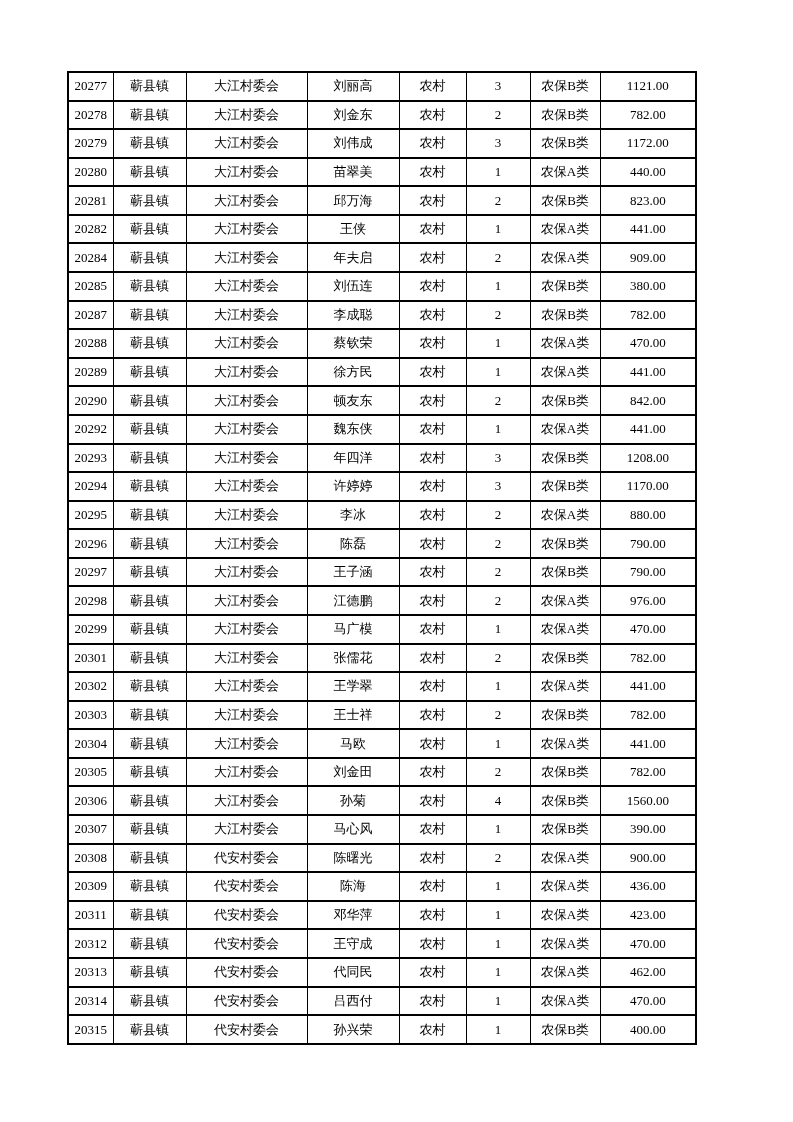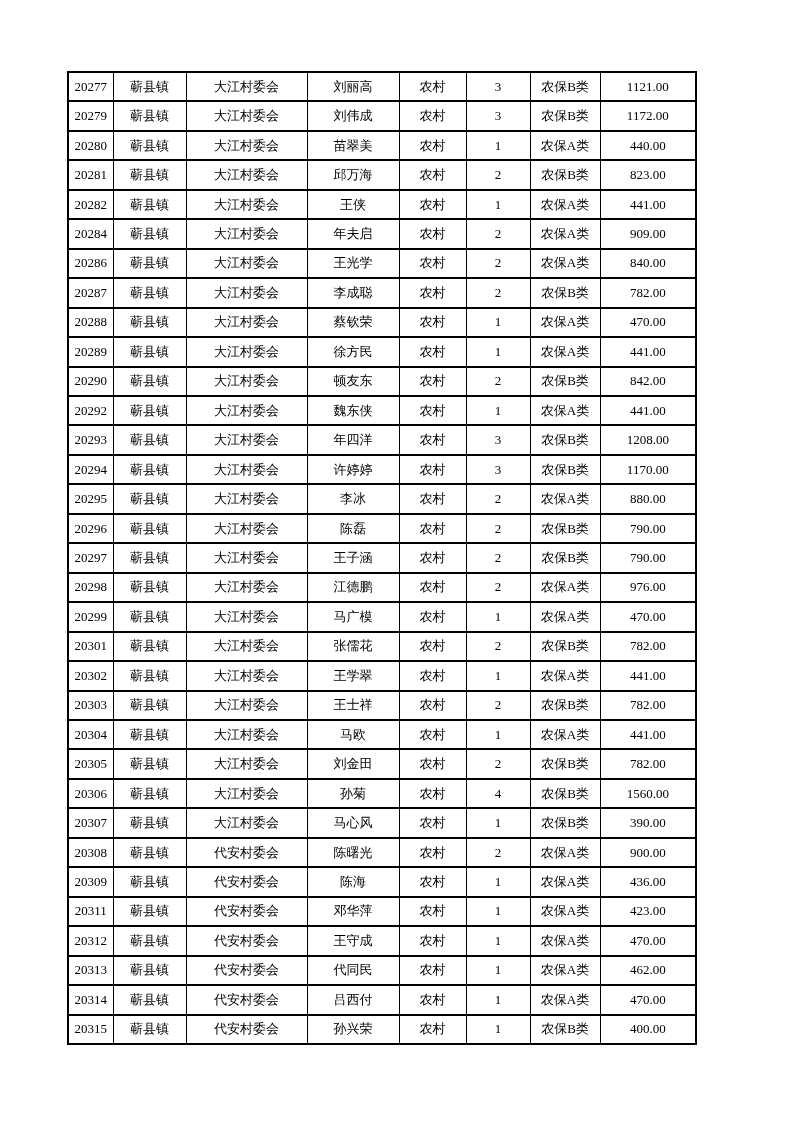--- a/index.html
+++ b/index.html
@@ -69,20 +69,30 @@
           <td>20277</td>
           <td>蕲县镇</td>
           <td>大江村委会</td>
           <td>刘丽高</td>
           <td>农村</td>
           <td>3</td>
           <td>农保B类</td>
           <td>1121.00</td>
         </tr>
         <tr>
+          <td>20278</td>
+          <td>蕲县镇</td>
+          <td>大江村委会</td>
+          <td>刘金东</td>
+          <td>农村</td>
+          <td>2</td>
+          <td>农保B类</td>
+          <td>782.00</td>
+        </tr>
+        <tr>
           <td>20279</td>
           <td>蕲县镇</td>
           <td>大江村委会</td>
           <td>刘伟成</td>
           <td>农村</td>
           <td>3</td>
           <td>农保B类</td>
           <td>1172.00</td>
         </tr>
         <tr>
@@ -119,28 +129,28 @@
           <td>20284</td>
           <td>蕲县镇</td>
           <td>大江村委会</td>
           <td>年夫启</td>
           <td>农村</td>
           <td>2</td>
           <td>农保A类</td>
           <td>909.00</td>
         </tr>
         <tr>
-          <td>20286</td>
-          <td>蕲县镇</td>
-          <td>大江村委会</td>
-          <td>王光学</td>
-          <td>农村</td>
-          <td>2</td>
-          <td>农保A类</td>
-          <td>840.00</td>
+          <td>20285</td>
+          <td>蕲县镇</td>
+          <td>大江村委会</td>
+          <td>刘伍连</td>
+          <td>农村</td>
+          <td>1</td>
+          <td>农保B类</td>
+          <td>380.00</td>
         </tr>
         <tr>
           <td>20287</td>
           <td>蕲县镇</td>
           <td>大江村委会</td>
           <td>李成聪</td>
           <td>农村</td>
           <td>2</td>
           <td>农保B类</td>
           <td>782.00</td>

